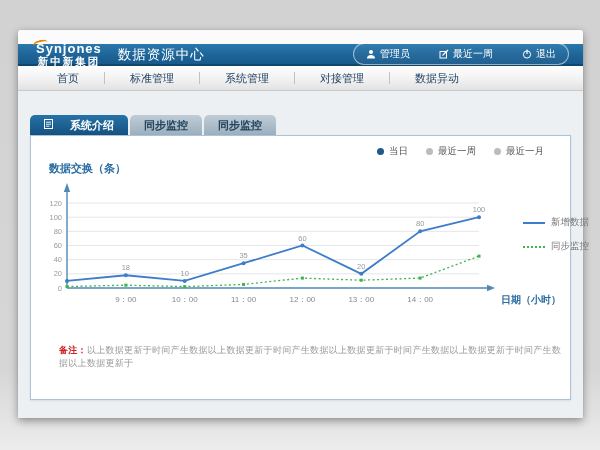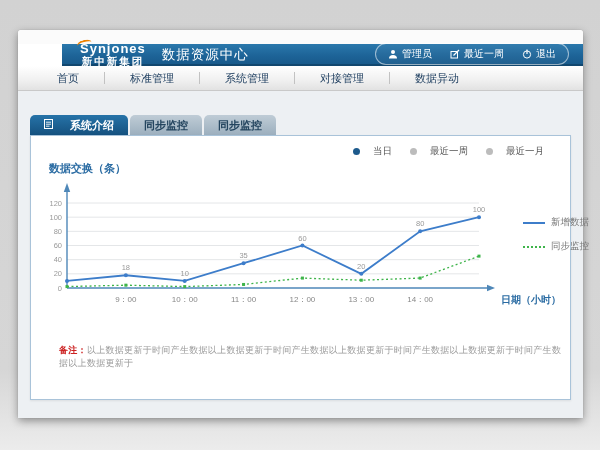--- a/index.html
+++ b/index.html
@@ -12,32 +12,32 @@
   .window {
     position:absolute; left:18px; top:30px; width:565px; height:388px;
     background:#ffffff; border-radius:3px 3px 2px 2px;
     box-shadow:0 3px 9px rgba(0,0,0,.38), 0 0 1px rgba(0,0,0,.25);
     display:flex; flex-direction:column;
   }
   .top-strip { height:14px; background:#fbfbfb; border-radius:3px 3px 0 0; }
   
   .app-header {
     height:22px; background:linear-gradient(180deg,#2a78ac 0%,#1d6397 60%,#185a8b 100%);
-    border-bottom:2px solid #11476f; display:flex; align-items:center; color:#fff;margin-left:44px;
+    border-bottom:2px solid #11476f; display:flex; align-items:center; color:#fff;
   }
   .brand { margin-left:18px; position:relative; line-height:1; text-align:center; }
   .brand-en { font-size:13px; font-weight:bold; letter-spacing:1px; display:block; }
   .brand-cn { font-size:10.5px; font-weight:bold; letter-spacing:2px; display:block; margin-top:1px; }
   .logo-swoosh {
     position:absolute; left:-3px; top:-2px; width:15px; height:8px;
     border-top:2px solid #ef8200; border-radius:50%; transform:rotate(-14deg);
   }
   .app-title { font-size:13.5px; margin-left:16px; letter-spacing:1px; padding-top:2px; }
   .user-menu {
-    margin-left:auto; margin-right:14px; display:flex; align-items:flex-start; gap:18px;
+    margin-left:auto; margin-right:14px; display:flex; align-items:flex-start; gap:29px;
     border:1px solid rgba(255,255,255,.55); border-radius:11px;
     padding:3px 12px; font-size:10px; background:rgba(255,255,255,.04);
   }
   .user-menu .um-item { display:flex; align-items:center; gap:4px; cursor:pointer; white-space:nowrap; }
   .um-ico { display:inline-flex; }
   
   .main-nav {
     height:25px; background:linear-gradient(180deg,#ffffff 0%,#f0f0f0 60%,#e2e2e2 100%);
     border-bottom:1px solid #c9c9c9; display:flex; align-items:center; padding-left:14px;
   }
@@ -56,21 +56,21 @@
     color:#24455f; margin-left:2px; font-weight:bold;
   }
   .panel {
     background:#fff; border:1px solid #a9c3d9; height:265px; position:relative;
     box-shadow:0 1px 2px rgba(0,0,0,.08);
   }
   .range-legend {
     position:absolute; top:9px; right:26px; display:flex; gap:18px;
     font-size:9.5px; color:#555; align-items:center;
   }
-  .range-opt { display:flex; align-items:center; gap:13px; cursor:pointer; }
+  .range-opt { display:flex; align-items:center; gap:5px; cursor:pointer; }
   .radio-dot { width:7px; height:7px; border-radius:50%; background:#bcbcbc; display:inline-block; }
   .radio-dot.sel { background:#1d5a8c; }
   .chart-wrap { position:absolute; left:0; top:22px; width:545px; height:170px; }
   .series-legend { position:absolute; left:492px; top:80px; font-size:9.5px; color:#777; }
   .series-legend .row { display:flex; align-items:center; gap:6px; margin-bottom:11px; white-space:nowrap; }
   .sw { width:22px; height:0; display:inline-block; }
   .sw-solid { border-top:2px solid #3d7dca; }
   .sw-dot { border-top:2px dotted #3eb44a; }
   .footnote { position:absolute; left:28px; top:208px; font-size:9px; color:#9a9a9a; letter-spacing:.3px; }
   .footnote b { color:#cc2222; font-weight:bold; }

